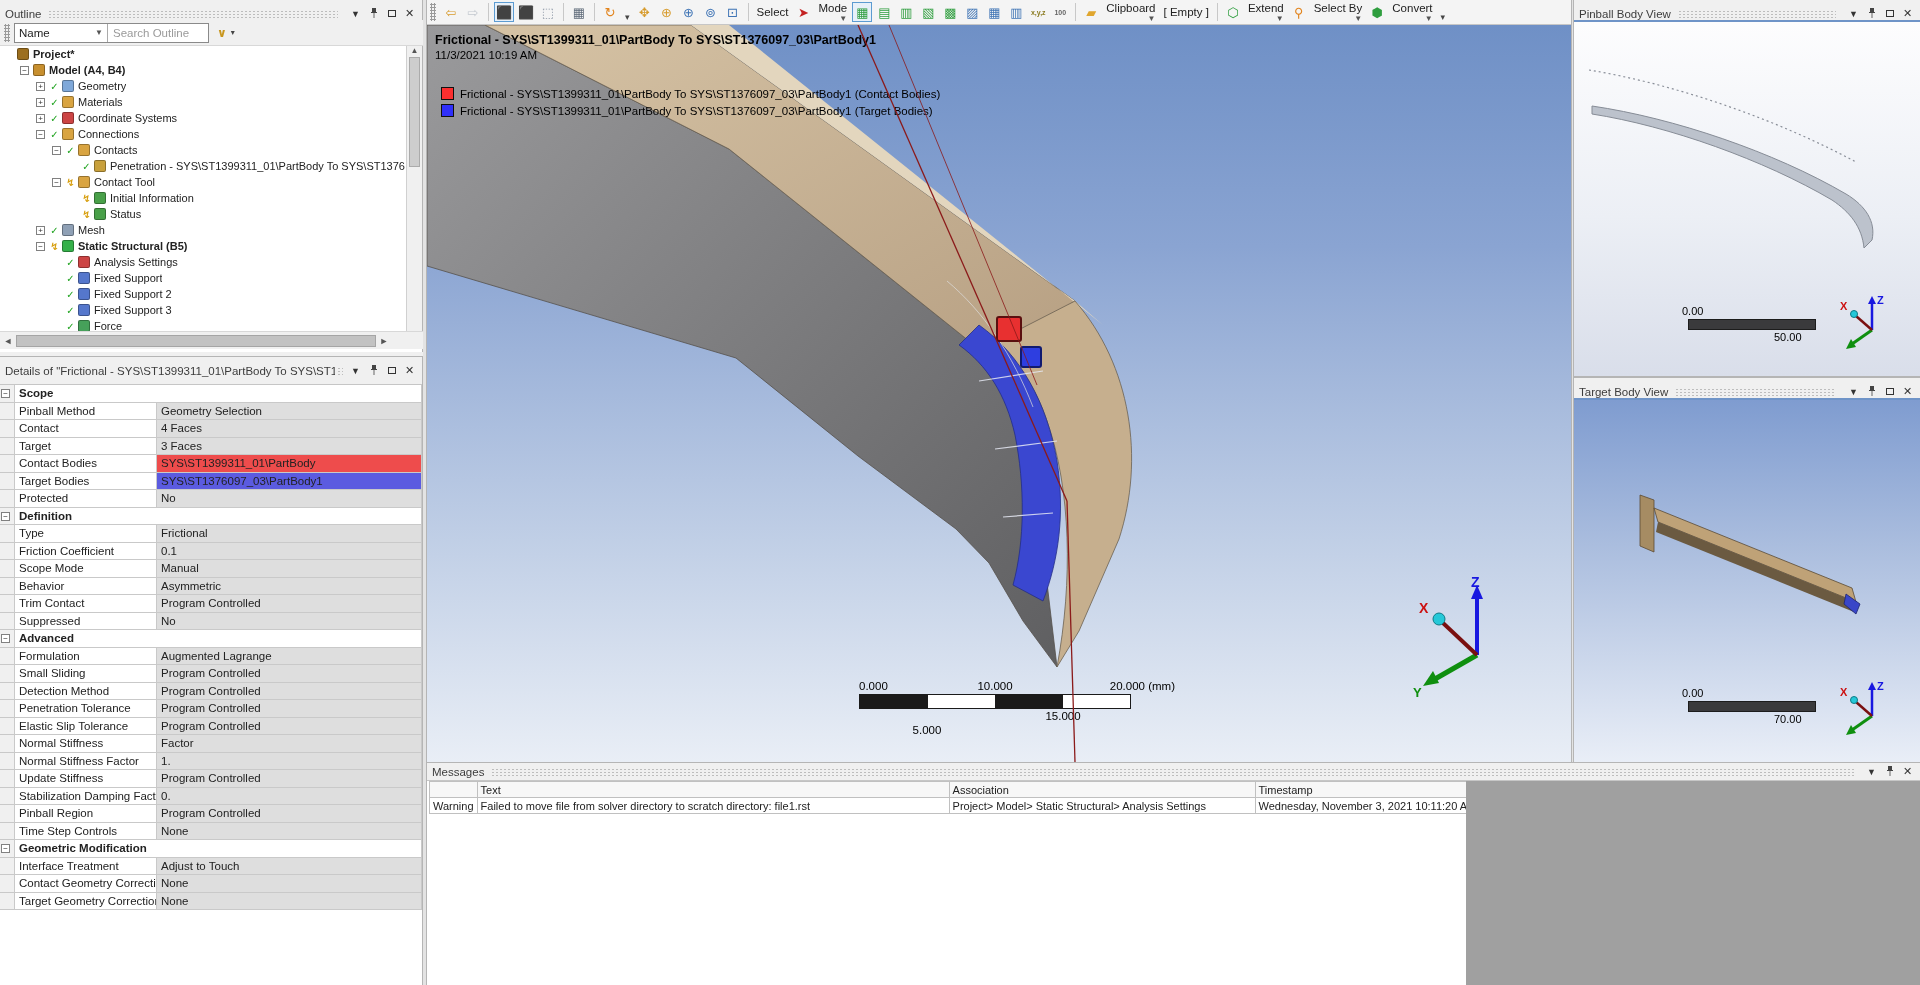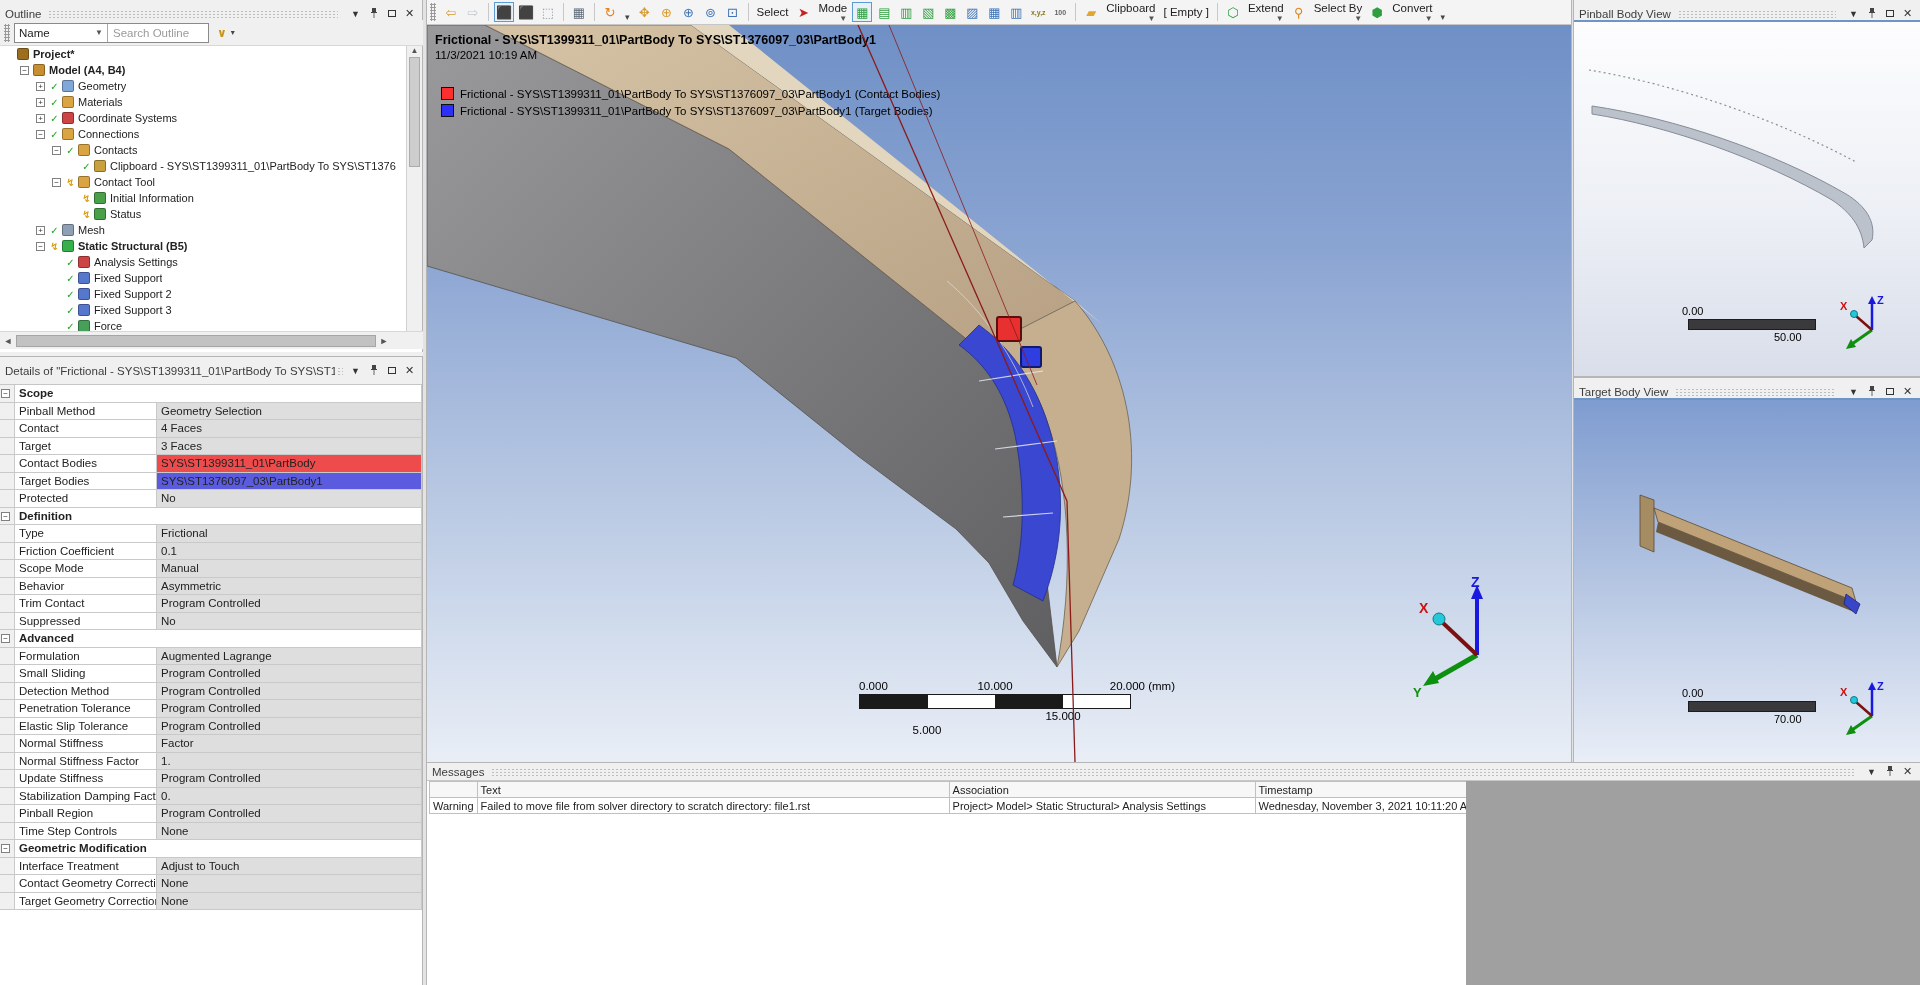--- a/index.html
+++ b/index.html
@@ -195,21 +195,21 @@
       <div class="tree-row" style="padding-left: 52px;">
         <div class="expander">−</div>
         <div class="status check">✓</div>
         <div class="node-icon" style="background: rgb(217, 164, 65);"></div>
         <div class="tree-label">Contacts</div>
       </div>
       <div class="tree-row" style="padding-left: 68px;">
         <div class="exp-spacer"></div>
         <div class="status check">✓</div>
         <div class="node-icon" style="background: rgb(200, 160, 60);"></div>
-        <div class="tree-label">Clipboard - SYS\ST1399311_01\PartBody To SYS\ST1376</div>
+        <div class="tree-label">Penetration - SYS\ST1399311_01\PartBody To SYS\ST1376</div>
       </div>
       <div class="tree-row" style="padding-left: 52px;">
         <div class="expander">−</div>
         <div class="status lightning">↯</div>
         <div class="node-icon" style="background: rgb(217, 164, 65);"></div>
         <div class="tree-label">Contact Tool</div>
       </div>
       <div class="tree-row" style="padding-left: 68px;">
         <div class="exp-spacer"></div>
         <div class="status lightning">↯</div>

